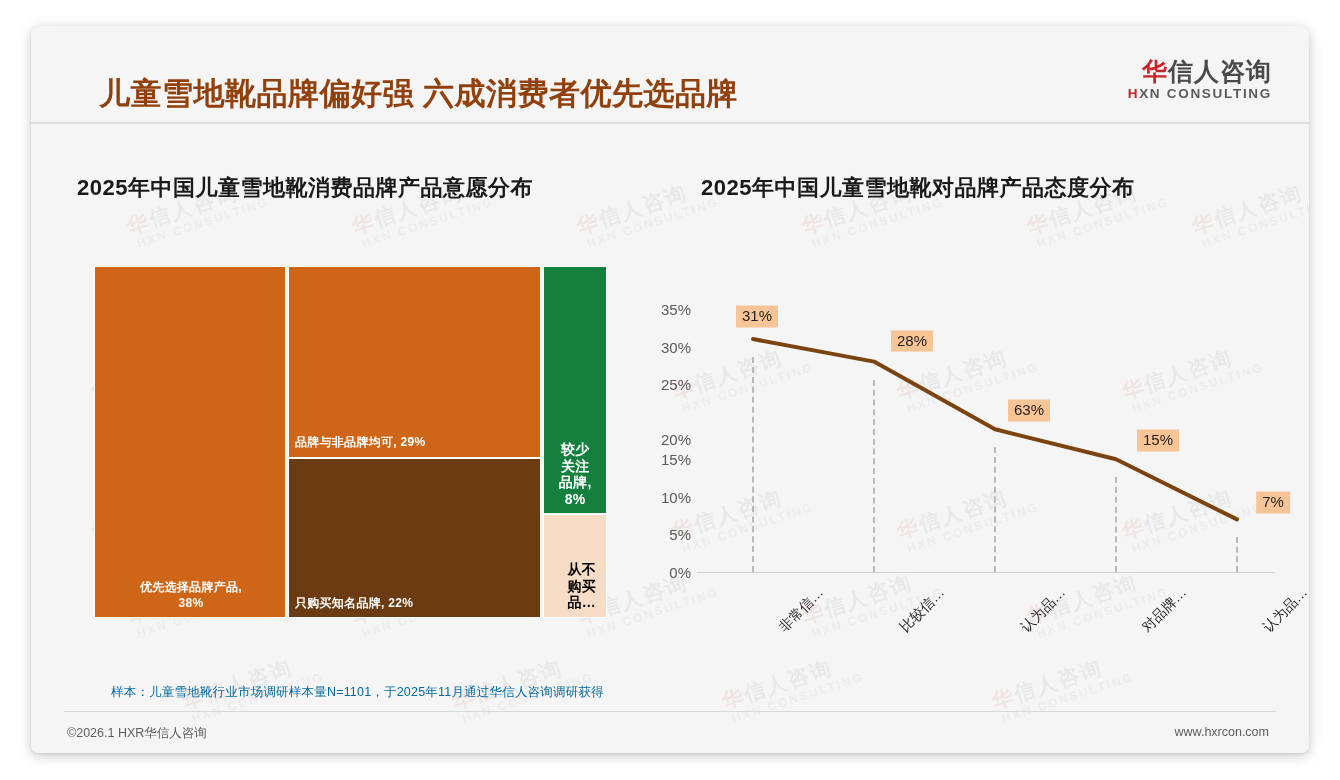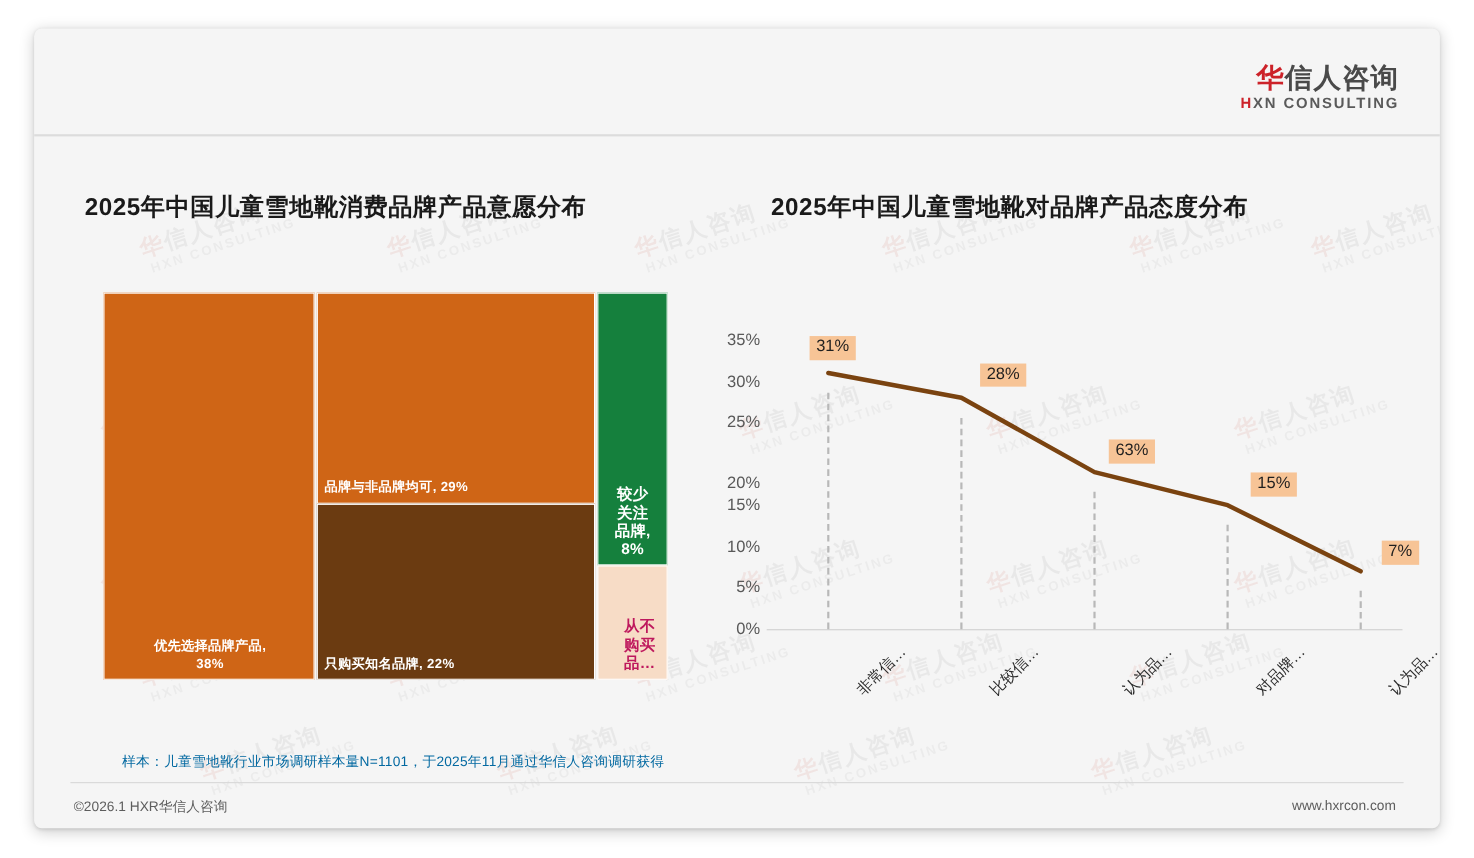--- a/index.html
+++ b/index.html
@@ -149,21 +149,21 @@
     letter-spacing: 0.3px;
   }
   .tm-label.center { text-align: center; }
   .tm-label.vertical {
     left: 0; right: 0;
     text-align: center;
     font-size: 14px;
     line-height: 1.18;
     word-break: break-all;
   }
-  .tm-label.dark { color: #be185d; margin-left: 13px; }
+  .tm-label.dark { color: #000000; margin-left: 13px; }
 
   
   #linechart {
     position: absolute;
     left: 604px;
     top: 240px;
     width: 640px;
     height: 370px;
     z-index: 6;
   }
@@ -353,20 +353,21 @@
         <span class="wm-cn"><b>华</b>信人咨询</span>
         <span class="wm-en">HXN CONSULTING</span>
       </div>
       <div class="wm" style="left: 960px; top: 640px;">
         <span class="wm-cn"><b>华</b>信人咨询</span>
         <span class="wm-en">HXN CONSULTING</span>
       </div>
     </div>
 
   <div id="header">
+    <div id="page-title">儿童雪地靴品牌偏好强 六成消费者优先选品牌</div>
     <div id="logo-block">
       <div id="logo-cn"><span class="accent">华</span><span>信人咨询</span></div>
       <div id="logo-en"><span class="accent">H</span><span>XN CONSULTING</span></div>
     </div>
   </div>
   <div id="title-rule"></div>
 
   <div class="panel-title" id="panel-title-left">2025年中国儿童雪地靴消费品牌产品意愿分布</div>
   <div class="panel-title" id="panel-title-right">2025年中国儿童雪地靴对品牌产品态度分布</div>
 

